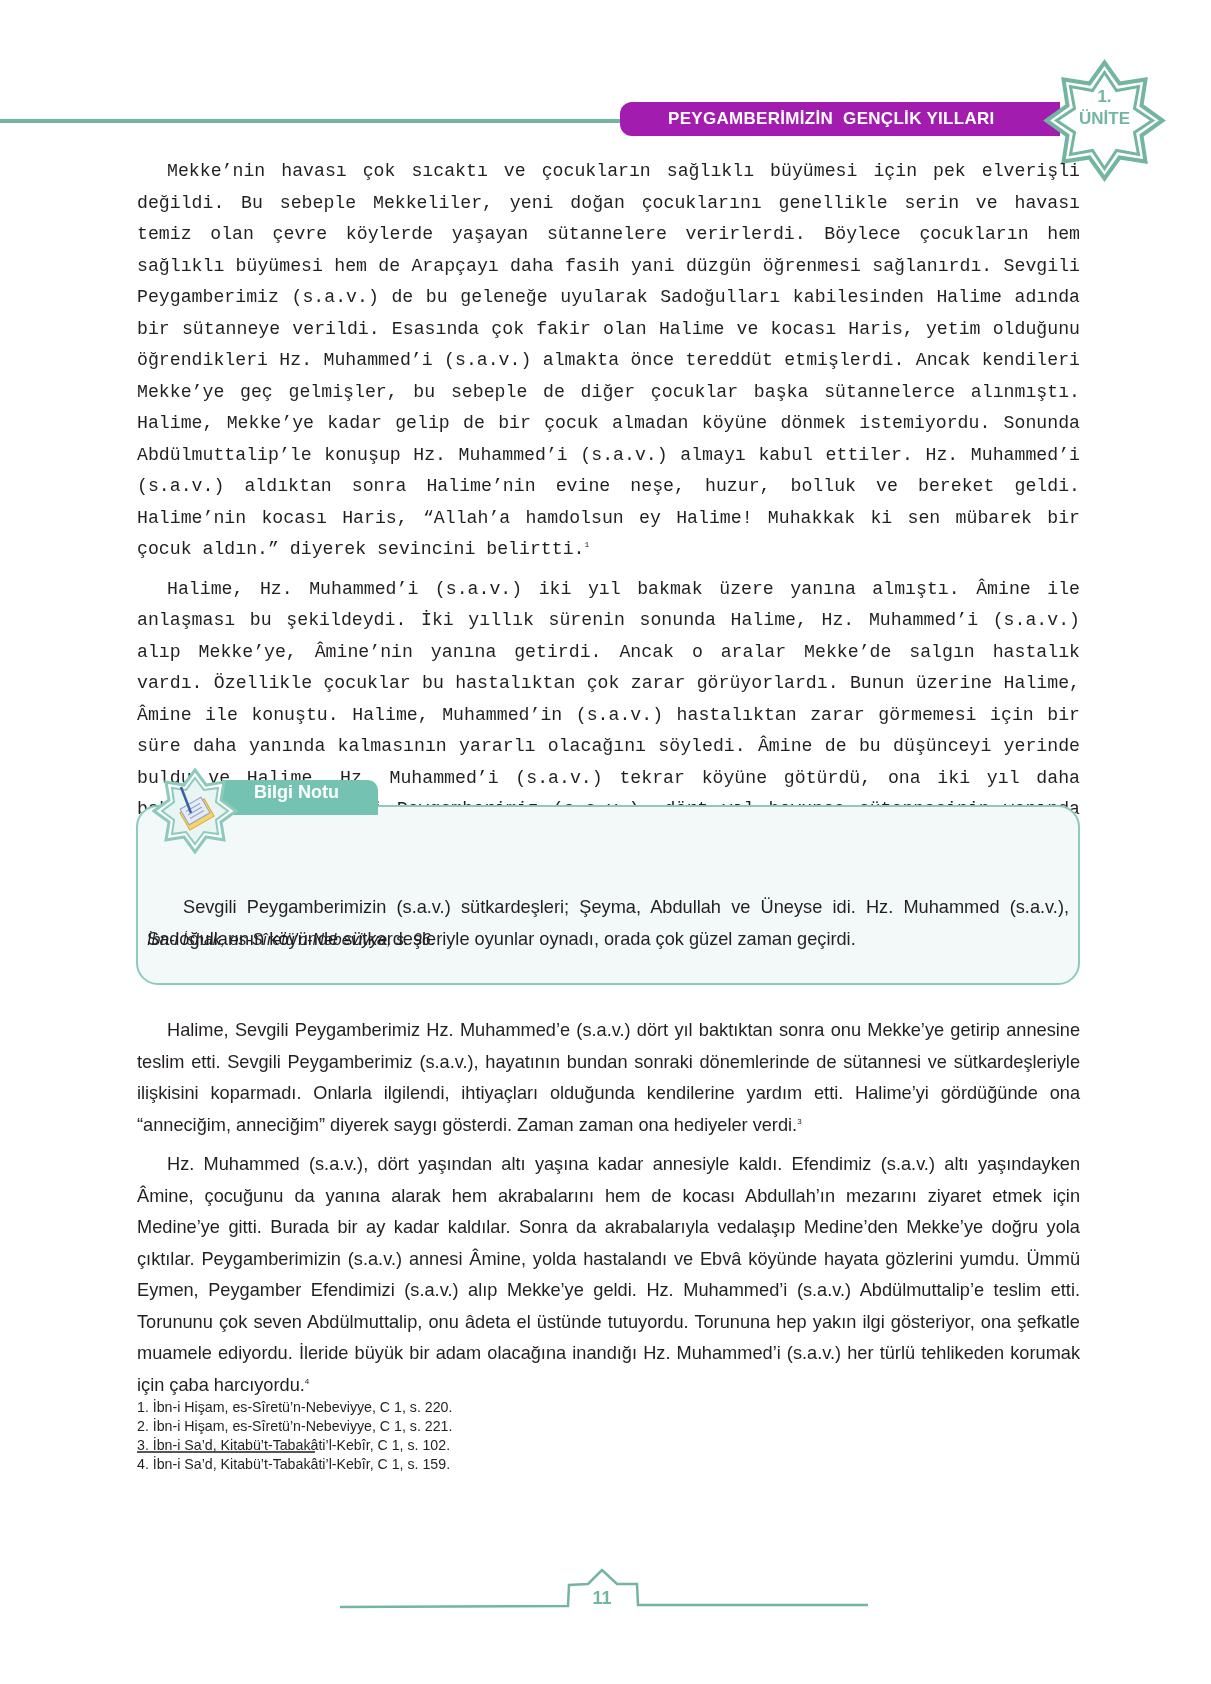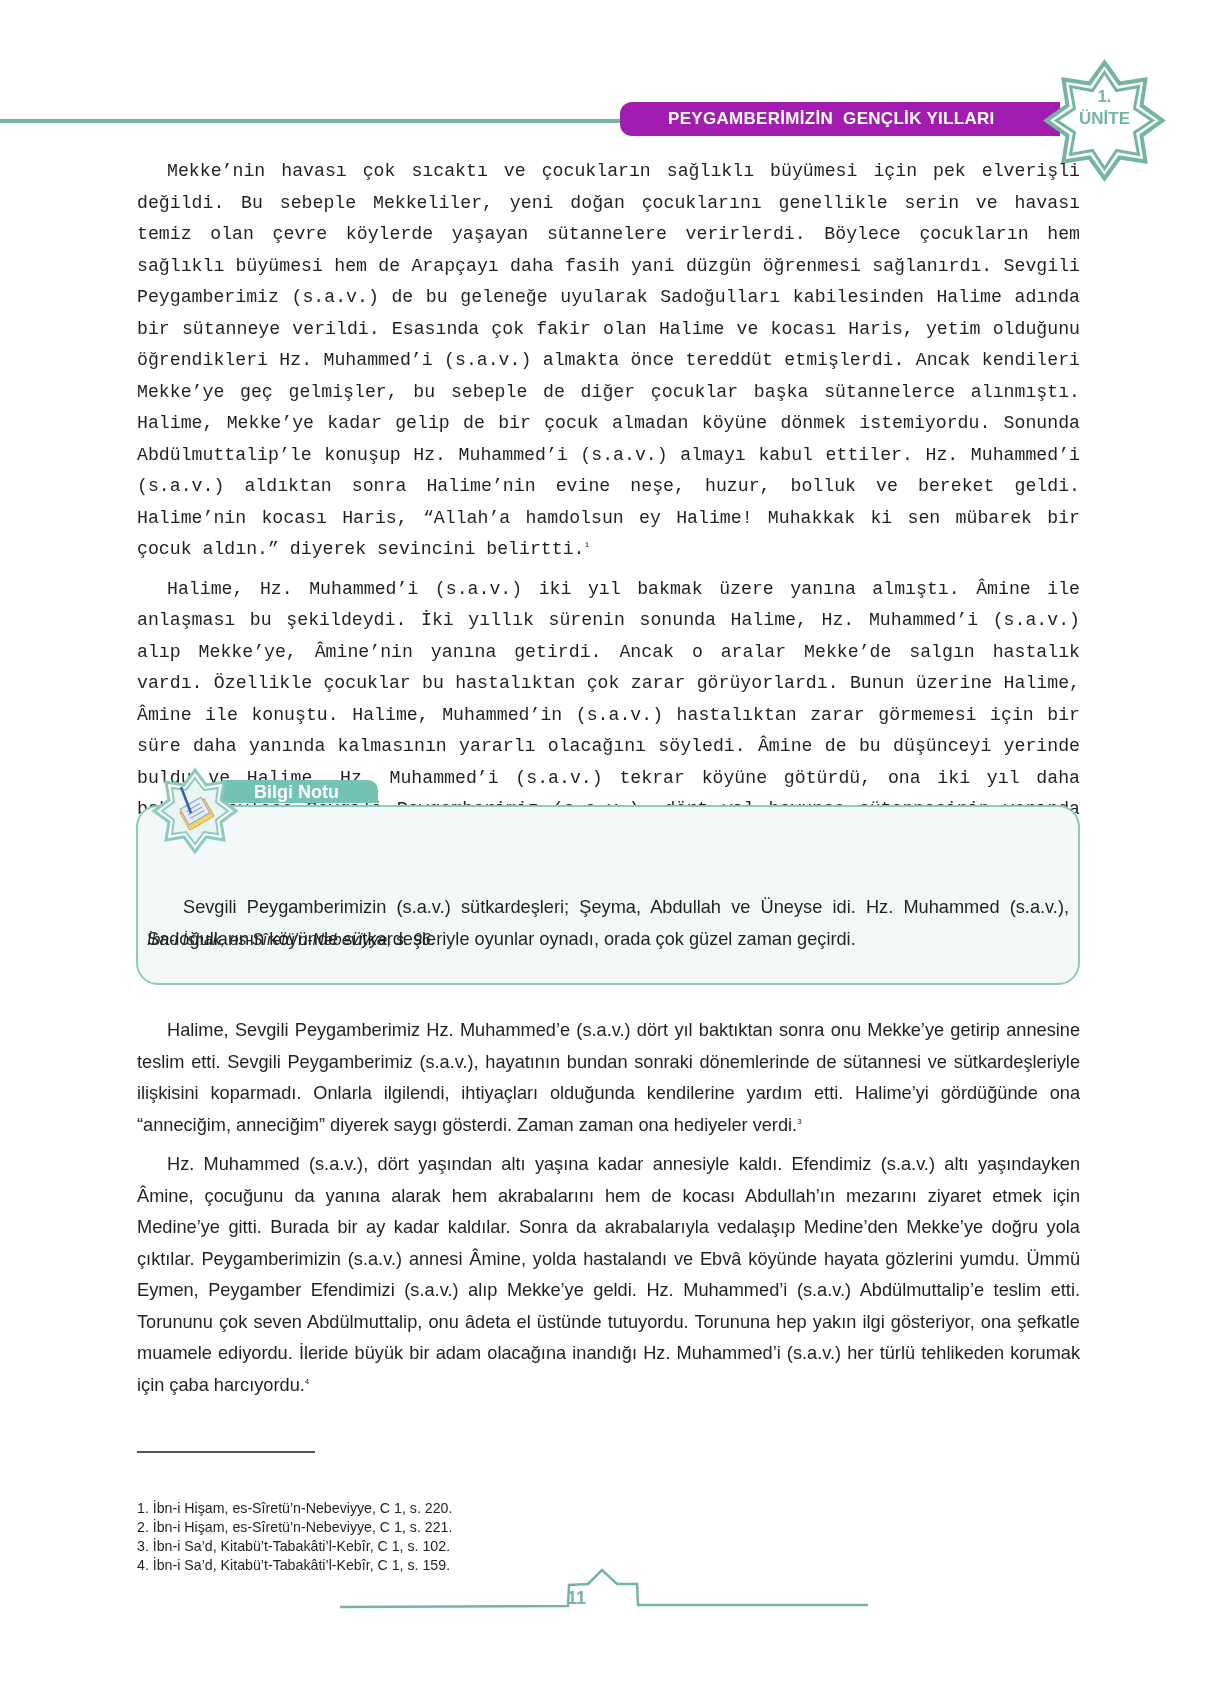--- a/index.html
+++ b/index.html
@@ -12,33 +12,33 @@
                 display: flex; align-items: center; padding-left: 48px; box-sizing: border-box; white-space: pre; }
   .unit-badge { position: absolute; left: 1042px; top: 58px; width: 125px; height: 125px; }
   .unit-text { position: absolute; left: 1042px; top: 86px; width: 125px; text-align: center;
                color: #74b5a0; font-weight: bold; font-size: 17px; line-height: 22px; }
   .content { position: absolute; left: 137px; width: 943px; font-size: 18.2px; line-height: 31.5px;
              text-align: justify; }
   .content p { margin: 0; text-indent: 30px; }
   .content sup { font-size: 8px; vertical-align: 7px; line-height: 0; }
   .note-box { position: absolute; left: 136px; top: 805px; width: 944px; height: 180px;
               border: 2px solid #8ccabb; border-radius: 22px; background: #f3f9f9; box-sizing: border-box; }
-  .note-label { position: absolute; left: 222px; top: 780px; width: 156px; height: 23px;
+  .note-label { position: absolute; left: 222px; top: 780px; width: 156px; height: 35px;
                 background: #74c3b2; border-radius: 0 10px 0 0; color: #ffffff; font-weight: bold;
                 font-size: 18px; line-height: 25px; padding-left: 32px; box-sizing: border-box; }
   .note-icon { position: absolute; left: 152px; top: 768px; width: 86px; height: 86px; }
   .note-text { position: absolute; left: 147px; top: 892px; width: 922px; font-size: 18.2px;
                line-height: 31.5px; text-align: justify; }
   .note-text p { margin: 0; text-indent: 36px; }
   .note-source { position: absolute; left: 147px; top: 931px; width: 922px; 
                  font-style: italic; font-size: 16px; }
   .footnote-rule { position: absolute; left: 137px; top: 1451px; width: 178px; height: 1.5px; background: #555; }
-  .footnotes { position: absolute; left: 137px; top: 1499px; font-size: 14.2px; line-height: 19px; }
+  .footnotes { position: absolute; left: 137px; top: 1398px; font-size: 14.2px; line-height: 19px; }
   .footer-svg { position: absolute; left: 330px; top: 1560px; width: 550px; height: 60px; }
-  .page-number { position: absolute; left: 567px; top: 1588px; width: 70px; text-align: left;
+  .page-number { position: absolute; left: 567px; top: 1588px; width: 70px; text-align: center;
                  color: #74b5a0; font-weight: bold; font-size: 18px; }
 </style>
 </head>
 <body>
 
 <div class="top-line"></div>
 <div class="header-bar">
   <span>PEYGAMBERİMİZİN  GENÇLİK YILLARI</span>
 </div>
 <svg class="unit-badge" viewBox="0 0 125 125">

